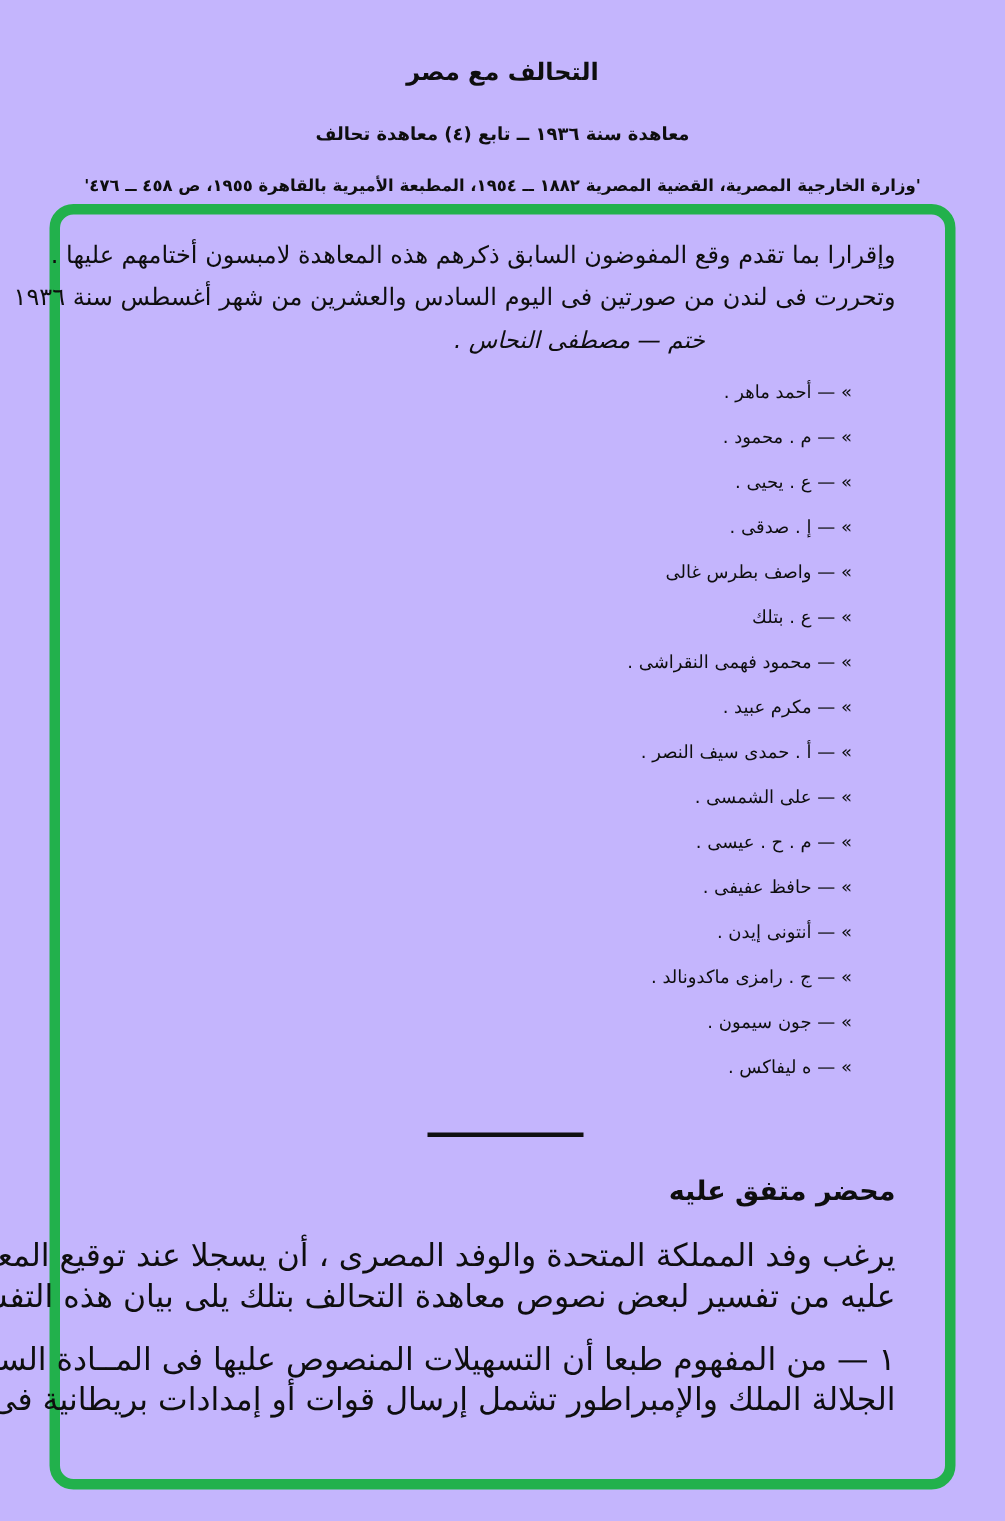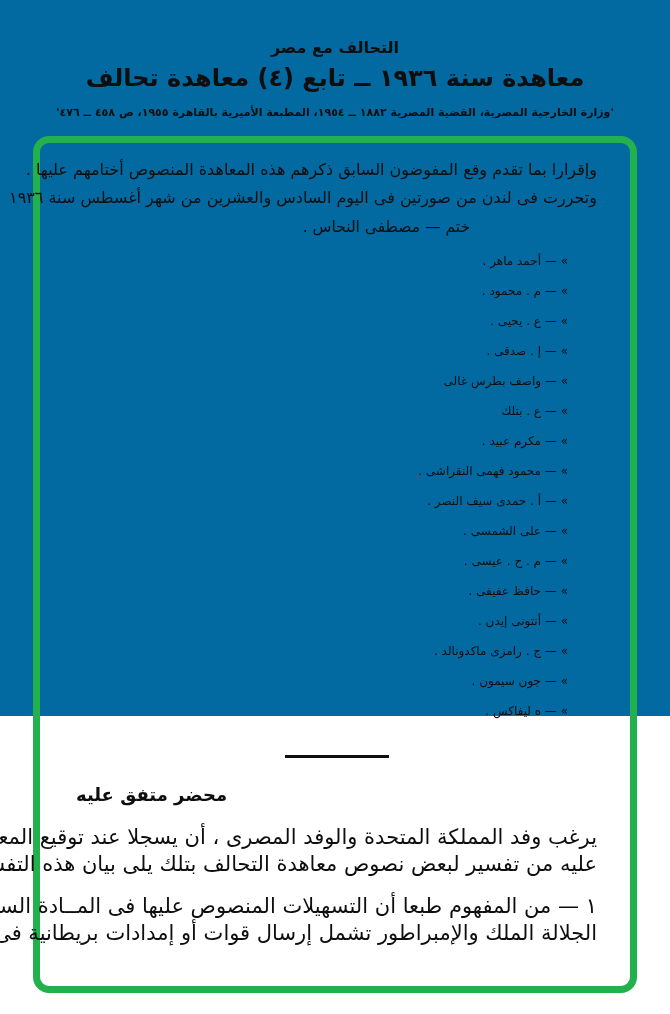--- a/index.html
+++ b/index.html
@@ -9,37 +9,37 @@
     width: 670px;
     height: 1014px;
     font-family: "DejaVu Sans", sans-serif;
     color: #0e0e0e;
     direction: rtl;
     overflow: hidden;
   }
   .page {
     position: relative;
     width: 670px;
-    height: 716px;
-    background: #0369a1;
+    height: 1014px;
+    background: #c4b5fd;
   }
   
   .header {
     text-align: center;
     padding-top: 38px;
   }
   .header-title {
     font-size: 16px;
     font-weight: bold;
     line-height: 20px;
   }
   .header-subtitle {
-    font-size: 24px;
+    font-size: 12px;
     font-weight: bold;
-    margin-top: 9px;
+    margin-top: 20px;
     line-height: 22px;
   }
   .header-source {
     font-size: 11px;
     font-weight: bold;
     margin-top: 17px;
     line-height: 14px;
     letter-spacing: 0;
   }
   
@@ -66,38 +66,39 @@
     font-size: 16px;
     line-height: 28px;
     white-space: nowrap;
   }
   .seal-line {
     font-size: 15.5px;
     line-height: 28px;
     margin-top: 1px;
     margin-right: 127px;
     white-space: nowrap;
+    font-style: italic;
   }
   .signature-list {
     margin-top: 5px;
     margin-right: 29px;
   }
   .signature-row {
     font-size: 12px;
     line-height: 30px;
     white-space: nowrap;
   }
   .section-divider {
     width: 104px;
     height: 0;
     border-top: 3px solid #101010;
     margin: 29px auto 0 auto;
   }
   .section-title {
-    text-align: left;
+    text-align: right;
     font-size: 18px;
     font-weight: bold;
     margin-top: 25px;
     line-height: 24px;
   }
   .minutes-intro {
     margin-top: 17px;
   }
   .minutes-line {
     font-size: 21px;
@@ -116,34 +117,34 @@
 
   <div class="header">
     <div class="header-title">التحالف مع مصر</div>
     <div class="header-subtitle">معاهدة سنة ١٩٣٦ ــ تابع (٤) معاهدة تحالف</div>
     <div class="header-source">'وزارة الخارجية المصرية، القضية المصرية ١٨٨٢ ــ ١٩٥٤، المطبعة الأميرية بالقاهرة ١٩٥٥، ص ٤٥٨ ــ ٤٧٦'</div>
   </div>
 
   <div class="frame">
     <div class="frame-content">
 
-      <div class="body-line">وإقرارا بما تقدم وقع المفوضون السابق ذكرهم هذه المعاهدة المنصوص أختامهم عليها .</div>
+      <div class="body-line">وإقرارا بما تقدم وقع المفوضون السابق ذكرهم هذه المعاهدة لامبسون أختامهم عليها .</div>
       <div class="body-line">وتحررت فى لندن من صورتين فى اليوم السادس والعشرين من شهر أغسطس سنة ١٩٣٦</div>
 
       <div class="seal-line">ختم — مصطفى النحاس .</div>
 
       <div class="signature-list">
         <div class="signature-row">» — أحمد ماهر .</div>
         <div class="signature-row">» — م . محمود .</div>
         <div class="signature-row">» — ع . يحيى .</div>
         <div class="signature-row">» — إ . صدقى .</div>
         <div class="signature-row">» — واصف بطرس غالى</div>
         <div class="signature-row">» — ع . بتلك</div>
+        <div class="signature-row">» — محمود فهمى النقراشى .</div>
         <div class="signature-row">» — مكرم عبيد .</div>
-        <div class="signature-row">» — محمود فهمى النقراشى .</div>
         <div class="signature-row">» — أ . حمدى سيف النصر .</div>
         <div class="signature-row">» — على الشمسى .</div>
         <div class="signature-row">» — م . ح . عيسى .</div>
         <div class="signature-row">» — حافظ عفيفى .</div>
         <div class="signature-row">» — أنتونى إيدن .</div>
         <div class="signature-row">» — ج . رامزى ماكدونالد .</div>
         <div class="signature-row">» — جون سيمون .</div>
         <div class="signature-row">» — ه ليفاكس .</div>
       </div>
 

